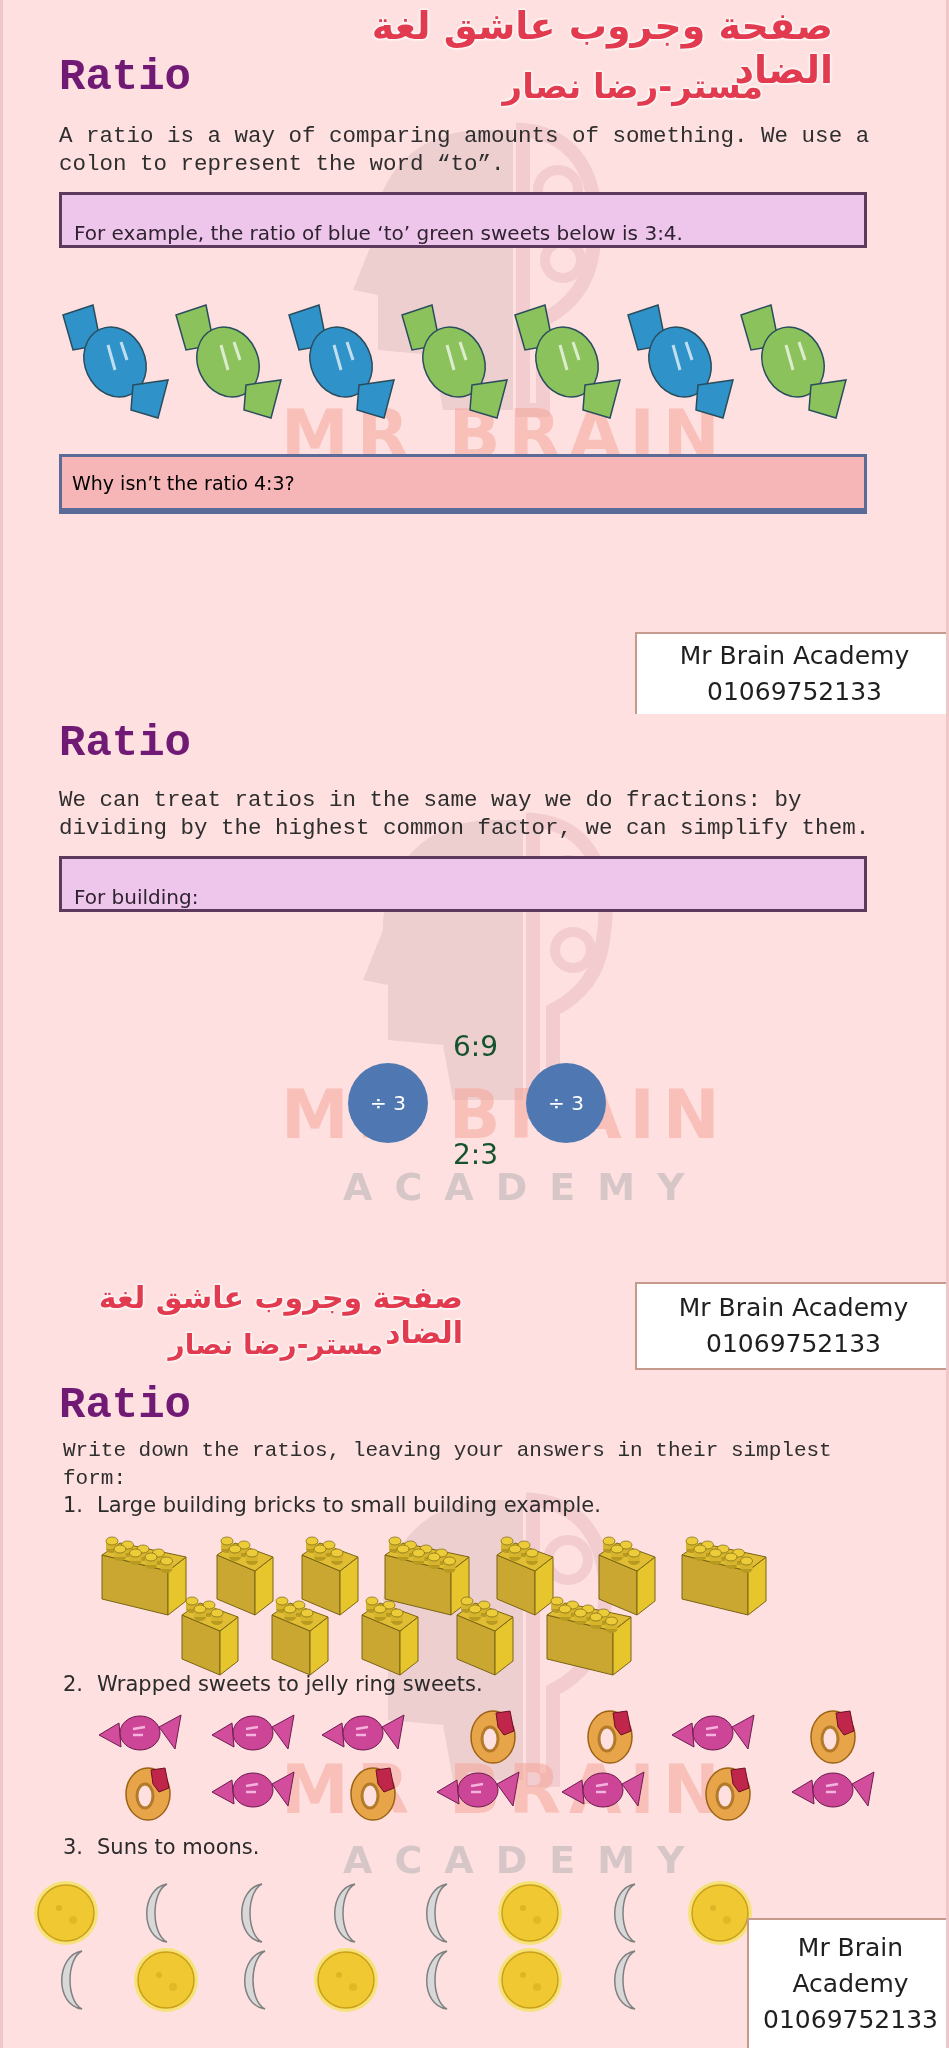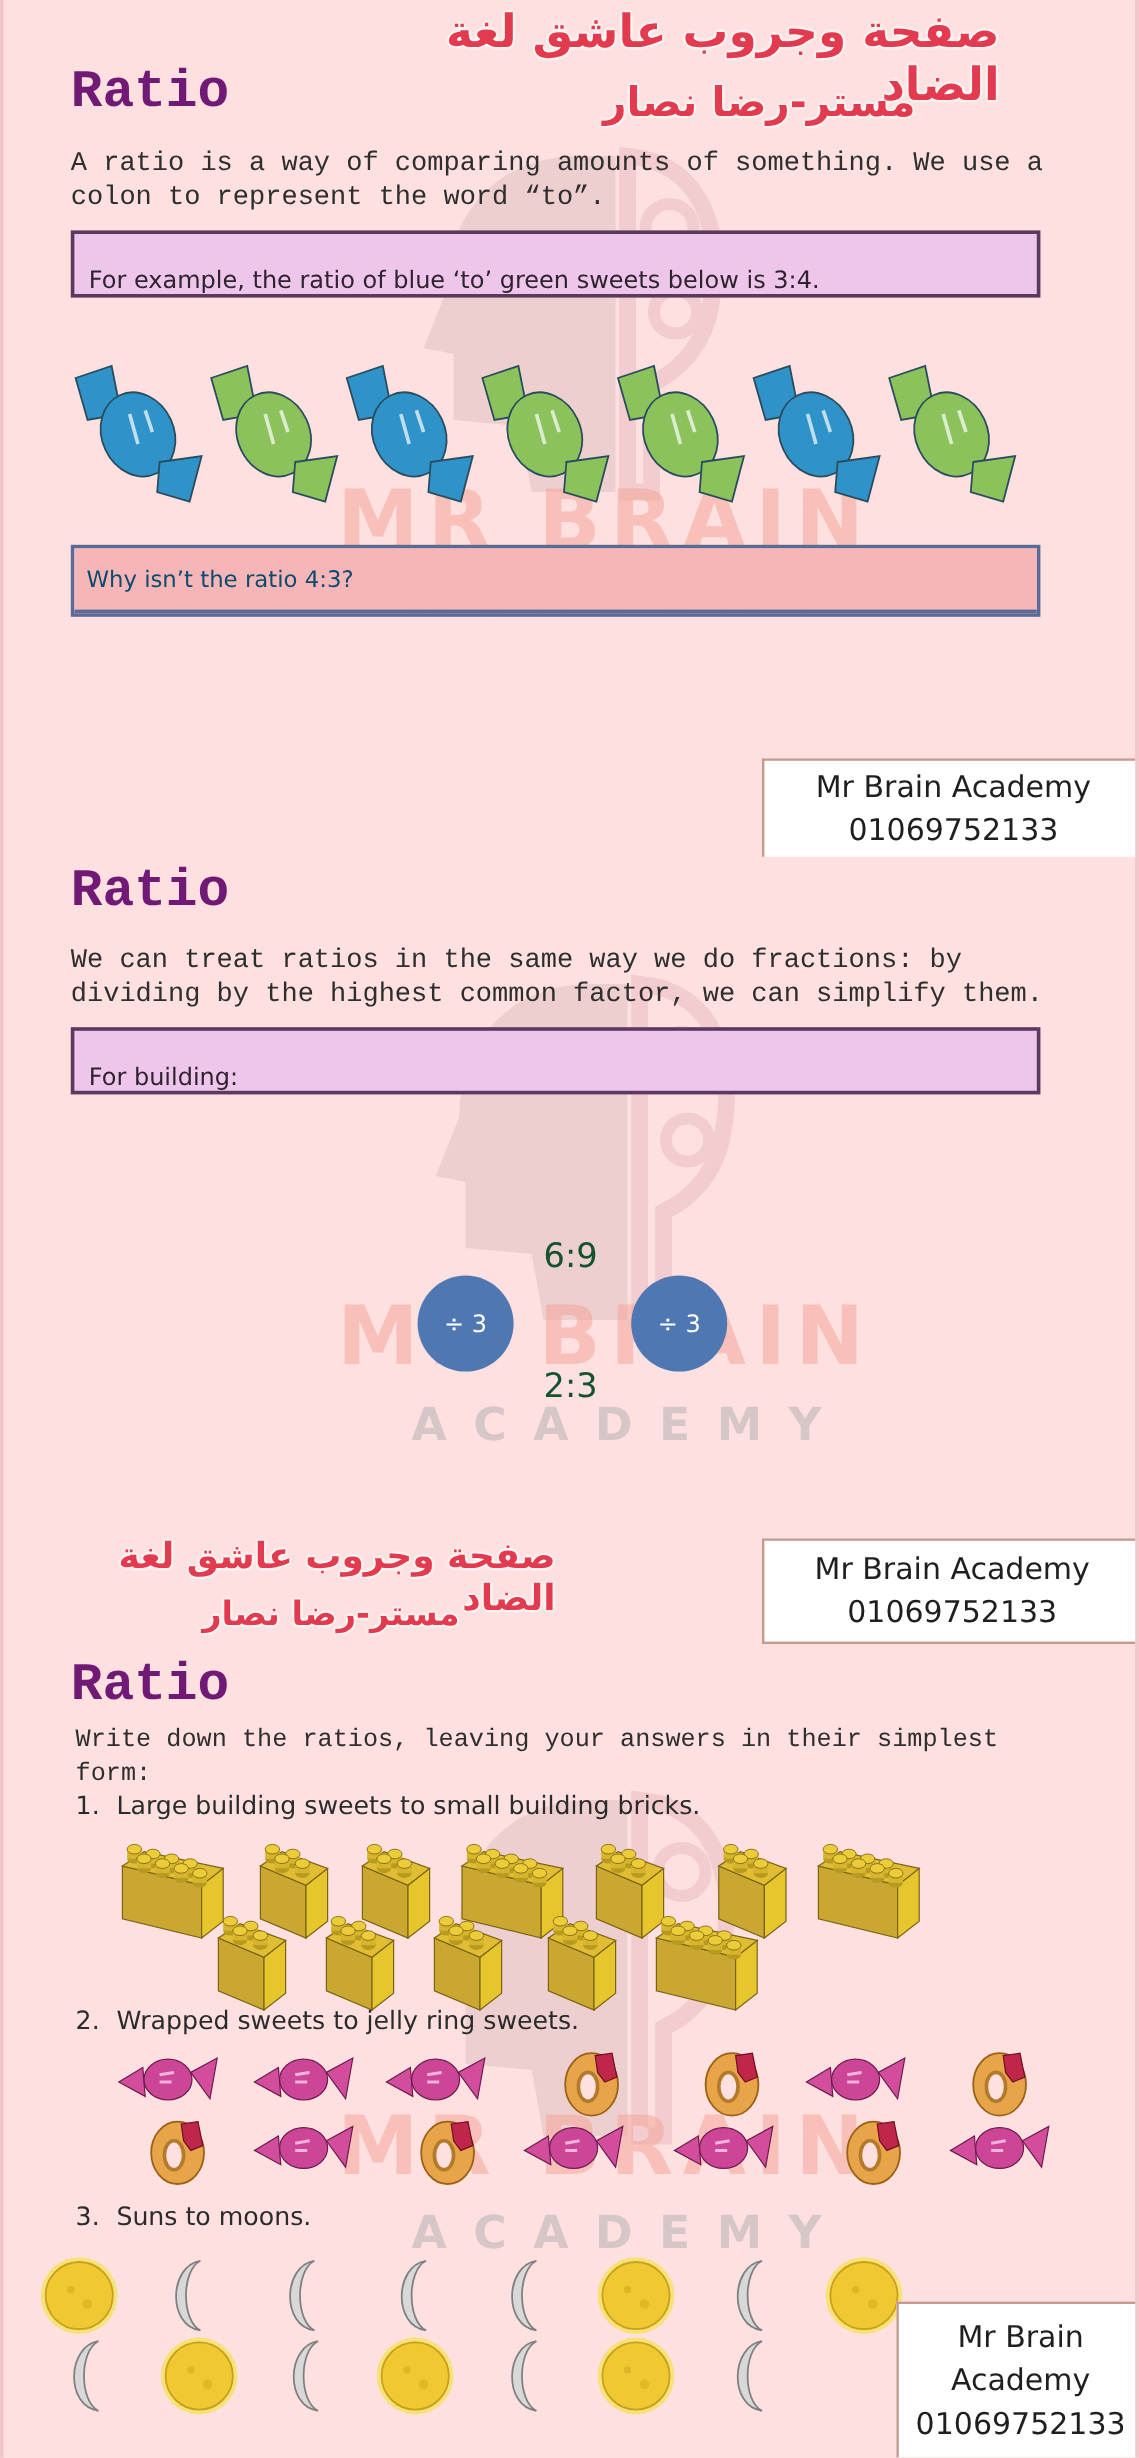--- a/index.html
+++ b/index.html
@@ -44,21 +44,21 @@
     background: #eec6ec; border: 3px solid #5c3a5d;
     font-family: "DejaVu Sans", sans-serif; font-size: 20px; padding-left: 12px;
     display: flex; align-items: flex-end; color: #2f2330;
   }
   .why-box {
     position: absolute; left: 56px; width: 808px; border: 3px solid #5b6b98; background: #fbe0e2;
   }
   .why-head {
     height: 54px; background: #f6b6b8; border-bottom: 3px solid #5b6b98;
     font-family: "DejaVu Sans", sans-serif; font-size: 19px; padding-left: 10px;
-    display: flex; align-items: center; color: #0c4a6e;
+    display: flex; align-items: center; color: #000000;
   }
   .why-body {
     padding: 14px 10px 12px 10px; font-family: "DejaVu Serif", serif; font-size: 18.5px;
     line-height: 28px; color: #3a3a44;
   }
   .contact {
     position: absolute; background: #fff; border: 2px solid #c79a8e;
     font-family: "DejaVu Sans", sans-serif; font-size: 25px; color: #1f1f1f;
     text-align: center; line-height: 36px; display: flex; flex-direction: column; justify-content: center;
   }
@@ -189,21 +189,21 @@
 
 <div class="contact" style="left:632px; top:1282px; width:317px; height:88px;">
   <div>Mr Brain Academy</div>
   <div>01069752133</div>
 </div>
 
 <div class="ratio-title" style="top:1380px;">Ratio</div>
 <div class="para" style="top:1437px; left:60px; font-size:21px;">Write down the ratios, leaving your answers in their simplest form:</div>
 
 <div class="q-label" style="top:1493px;">
-  <span class="num">1.</span><span>Large building sweets to small building bricks.</span>
+  <span class="num">1.</span><span>Large building bricks to small building example.</span>
 </div>
 <div id="bricks">
     <svg width="92" height="92" viewBox="0 0 92 92" style="position: absolute; left: 95px; top: 1525px;">
       <polygon points="4,30 70,46 70,90 4,74" fill="#c9a731" stroke="#7a6414" stroke-width="1"></polygon>
       <polygon points="70,46 88,32 88,76 70,90" fill="#e7c52d" stroke="#7a6414" stroke-width="1"></polygon>
       <polygon points="4,30 70,46 88,32 22,18" fill="#e0bd32" stroke="#7a6414" stroke-width="1"></polygon>
       <ellipse cx="14" cy="24" rx="6" ry="4" fill="#b89a20"></ellipse>
       <rect x="8" y="16" width="12" height="8" fill="#d6b42c"></rect>
       <ellipse cx="14" cy="16" rx="6" ry="4" fill="#edcc3a" stroke="#7a6414" stroke-width="0.7"></ellipse>
       <ellipse cx="29.5" cy="28" rx="6" ry="4" fill="#b89a20"></ellipse>

